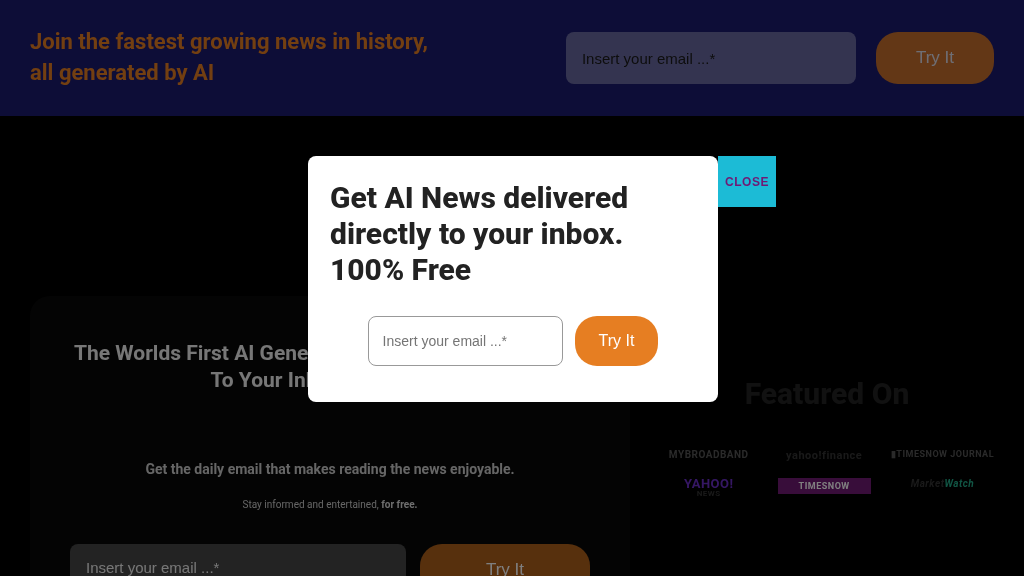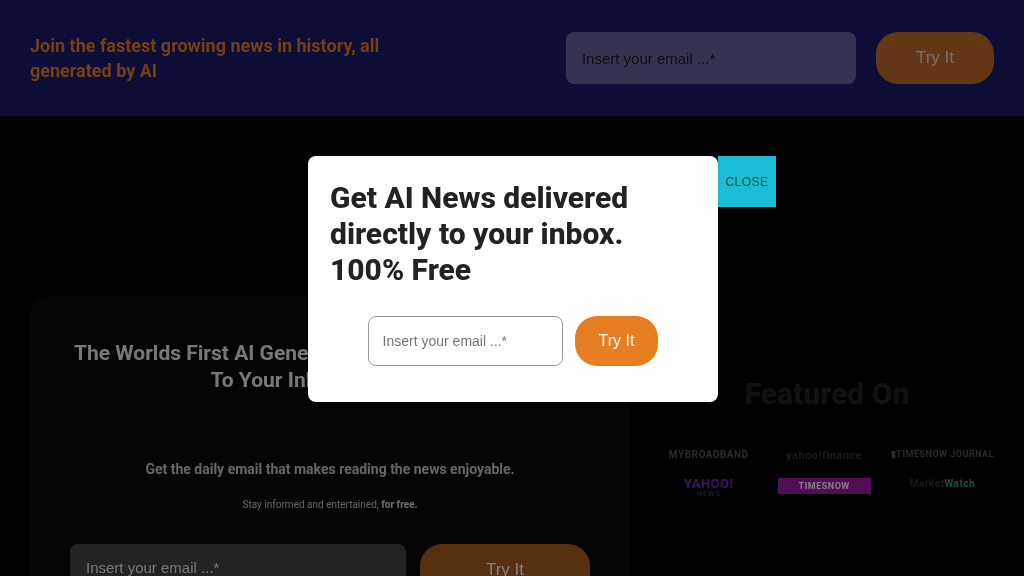--- a/index.html
+++ b/index.html
@@ -15,21 +15,21 @@
       background: #1a1a6e;
       padding: 22px 30px;
       display: flex;
       align-items: center;
       justify-content: space-between;
       height: 116px;
     }
     .banner-text {
       color: #e67e22;
       font-weight: 700;
-      font-size: 18px;
+      font-size: 22px;
       max-width: 420px;
       line-height: 1.4;
     }
     .banner-form {
       display: flex;
       gap: 20px;
       align-items: center;
     }
     .banner-input {
       width: 290px;
@@ -130,22 +130,22 @@
       color: #555;
       text-align: center;
       font-weight: 700;
     }
     .logo-item { letter-spacing: 0.5px; white-space: nowrap; }
     .logo-yf { color: #6a2ec7; font-size: 11px; }
     .logo-yf span { color: #333; }
     .logo-dj { color: #555; font-size: 9px; }
     .logo-yn { color: #6a2ec7; font-size: 13px; line-height: 0.9; }
     .logo-yn span { color: #333; font-size: 8px; display:block; }
-    .logo-tn { background: #a21caf; color: #fff; padding: 3px 21px; font-size: 9px; display: inline-block; }
-    .logo-mw { font-size: 10px; color: #333; }
+    .logo-tn { background: #701a75; color: #fff; padding: 3px 21px; font-size: 9px; display: inline-block; }
+    .logo-mw { font-size: 10px; color: #333; font-style: italic; }
     .logo-mw span { color: #2a8; }
 
     .overlay {
       position: absolute;
       inset: 0;
       background: rgba(0,0,0,0.5);
       z-index: 5;
       pointer-events: none;
     }
 
@@ -185,23 +185,23 @@
       font-size: 16px;
     }
     .close-btn {
       position: absolute;
       top: 0;
       right: -58px;
       width: 58px;
       height: 51px;
       background: #1cbbd6;
       border: none;
-      color: #14532d;
+      color: #701a75;
       font-size: 12px;
-      font-weight: 400;
+      font-weight: 700;
       letter-spacing: 0.5px;
       cursor: pointer;
     }
   </style>
 </head>
 <body>
 
 <div class="top-banner">
   <div class="banner-text">Join the fastest growing news in history, all generated by AI</div>
   <div class="banner-form">

